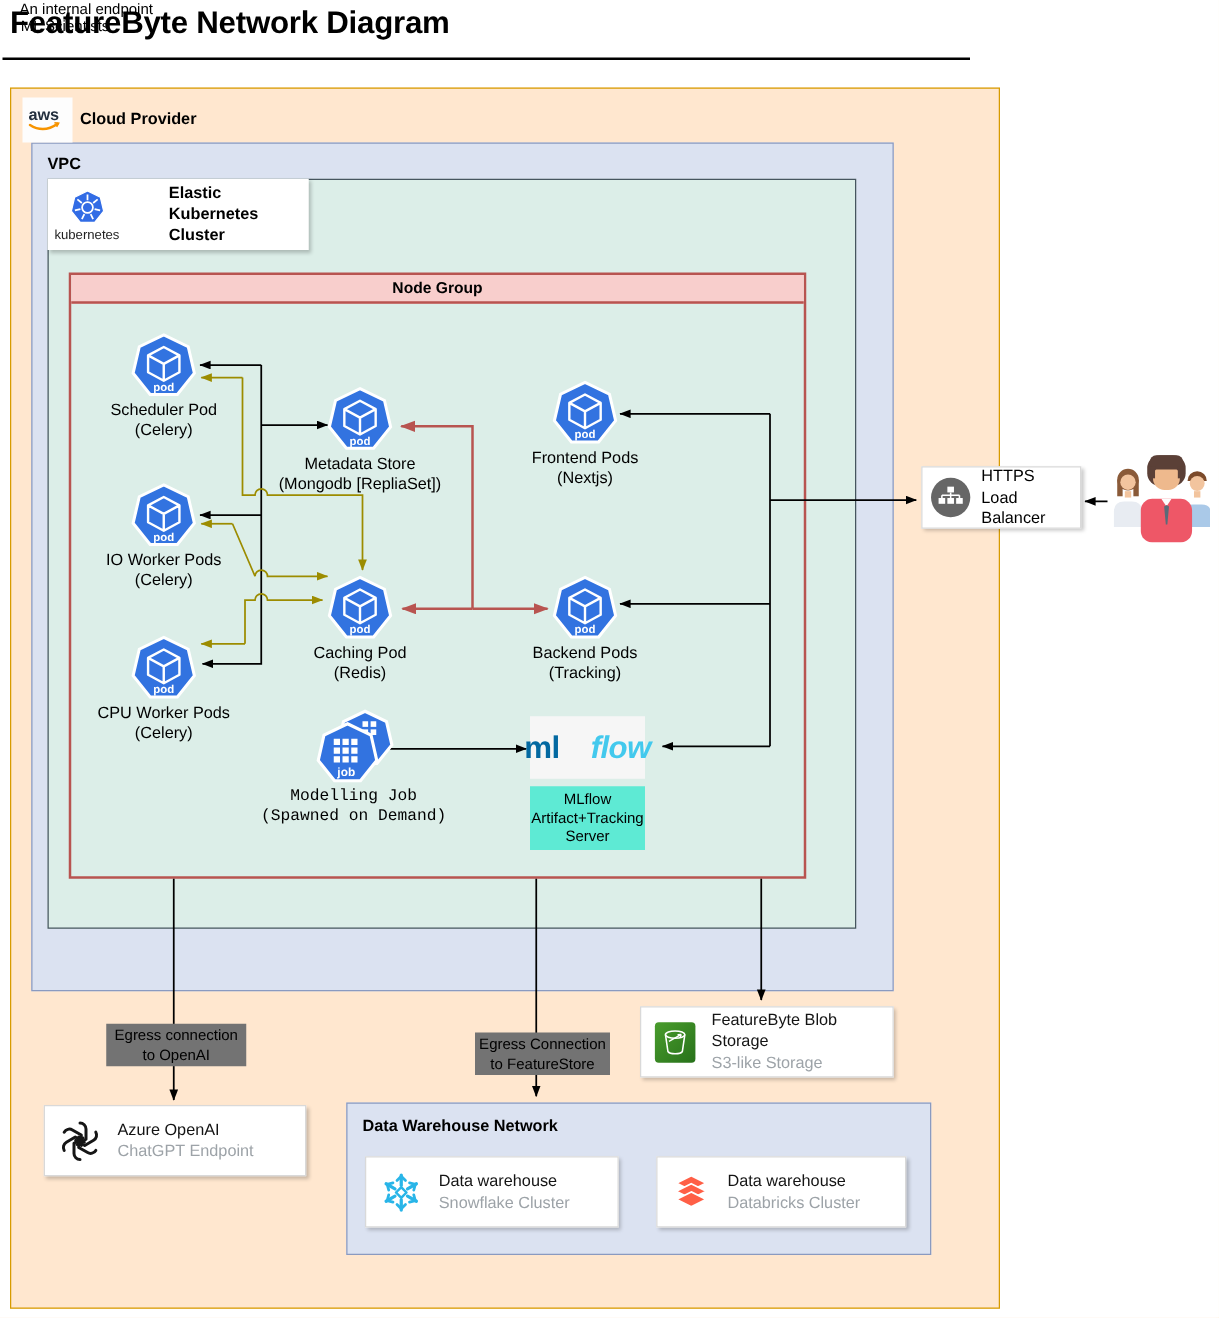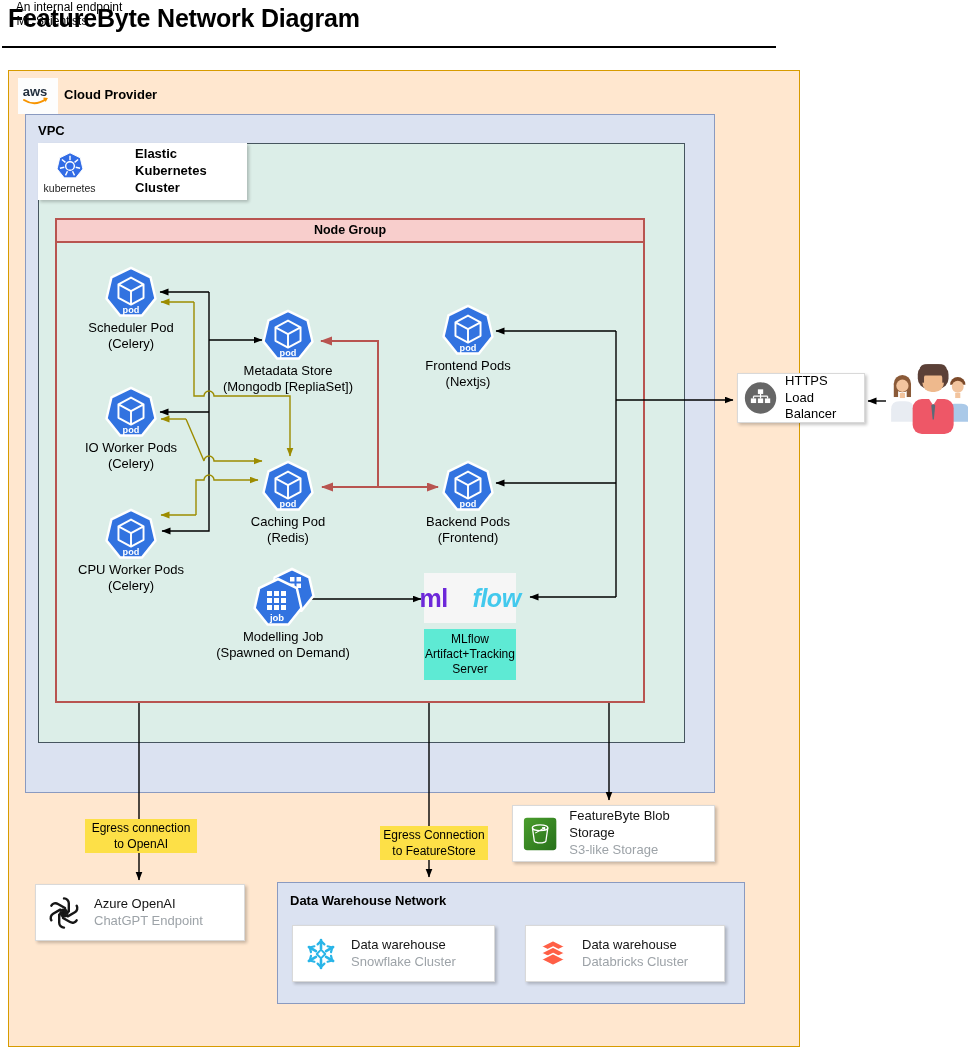--- a/index.html
+++ b/index.html
@@ -49,35 +49,35 @@
   
   .pod{position:absolute;width:54px;z-index:6;}
   .pod svg{display:block;}
   .pod-label{position:absolute;left:50%;top:54px;transform:translateX(-50%);width:200px;
              text-align:center;font-size:13px;line-height:1.25;}
   .podtxt{font:bold 9.5px "Liberation Sans",sans-serif;fill:#fff;text-anchor:middle;}
 
   
   .mlflow-logo{left:424px;top:573px;width:92px;height:50px;background:#f6f6f6;z-index:6;
                display:flex;align-items:center;justify-content:center;position:absolute;}
-  .ml-ml{font-size:25px;font-weight:bold;color:#6d28d9;letter-spacing:-0.5px;}
+  .ml-ml{font-size:25px;font-weight:bold;color:#0369a1;letter-spacing:-0.5px;}
   .ml-flow{font-size:25px;font-weight:bold;font-style:italic;color:#43c9ed;letter-spacing:-0.5px;padding-left:25px;}
   .mlflow-cap{left:424px;top:629px;width:92px;background:#5eead4;z-index:6;text-align:center;
               font-size:12px;line-height:1.25;padding:3px 0;position:absolute;}
 
   
   .lb-note{left:737px;top:351px;width:138px;text-align:center;font-size:12px;z-index:6;}
   .lb-box{left:737px;top:373px;width:128px;height:50px;gap:8px;padding:0 6px;}
   .lb-label{font-size:13px;line-height:1.3;}
 
   .people{left:886px;top:358px;z-index:6;position:absolute;}
   .people-label{left:876px;top:437px;width:104px;text-align:center;font-size:12px;z-index:6;}
 
   
-  .chip{position:absolute;background:#fde047;text-align:center;font-size:12px;line-height:1.35;
+  .chip{position:absolute;background:#737373;text-align:center;font-size:12px;line-height:1.35;
         z-index:6;padding:1px 2px;}
   .chip-openai{left:85px;top:819px;width:108px;}
   .chip-fs{left:380px;top:826px;width:104px;}
 </style>
 </head>
 <body>
 
 <div id="stage">
 
   <div class="abs page-title">FeatureByte Network Diagram</div>
@@ -228,21 +228,21 @@
   </div>
 
   <div class="pod" style="left:441px;top:460px;">
     <svg width="54" height="54" viewBox="-28 -28 56 56">
       <polygon points="0,-26 20.3,-16.2 25.4,5.8 11.3,23.4 -11.3,23.4 -25.4,5.8 -20.3,-16.2" fill="#3273e0" stroke="#fff" stroke-width="2.5"></polygon>
       <path d="M0,-16 L13,-9 L13,5 L0,12 L-13,5 L-13,-9 Z M-13,-9 L0,-2 L13,-9 M0,-2 L0,12" stroke="#fff" stroke-width="2" fill="none" stroke-linejoin="round"></path>
       <text x="0" y="20.5" class="podtxt">pod</text>
     </svg>
     <div class="pod-label">
       <div>Backend Pods</div>
-        <div>(Frontend)</div>
+        <div>(Tracking)</div>
     </div>
   </div>
 
   <div class="pod" style="left:104px;top:508px;">
     <svg width="54" height="54" viewBox="-28 -28 56 56">
       <polygon points="0,-26 20.3,-16.2 25.4,5.8 11.3,23.4 -11.3,23.4 -25.4,5.8 -20.3,-16.2" fill="#3273e0" stroke="#fff" stroke-width="2.5"></polygon>
       <path d="M0,-16 L13,-9 L13,5 L0,12 L-13,5 L-13,-9 Z M-13,-9 L0,-2 L13,-9 M0,-2 L0,12" stroke="#fff" stroke-width="2" fill="none" stroke-linejoin="round"></path>
       <text x="0" y="20.5" class="podtxt">pod</text>
     </svg>
     <div class="pod-label">
@@ -267,21 +267,21 @@
           <rect x="3" y="-12" width="5" height="5" fill="#fff"></rect>
         <rect x="-11" y="-5" width="5" height="5" fill="#fff"></rect>
           <rect x="-4" y="-5" width="5" height="5" fill="#fff"></rect>
           <rect x="3" y="-5" width="5" height="5" fill="#fff"></rect>
         <rect x="-11" y="2" width="5" height="5" fill="#fff"></rect>
           <rect x="-4" y="2" width="5" height="5" fill="#fff"></rect>
           <rect x="3" y="2" width="5" height="5" fill="#fff"></rect>
         <text x="-1" y="18" class="podtxt">job</text>
       </g>
     </svg>
-    <div class="pod-label" style="top:62px;width:210px;">
+    <div class="pod-label" style="top:62px;width:210px;font-family:Liberation Mono, monospace;">
       <div>Modelling Job</div>
         <div>(Spawned on Demand)</div>
     </div>
   </div>
 
   <div class="mlflow-logo">
     <span class="ml-ml">ml</span>
       <span class="ml-flow">flow</span>
   </div>
   <div class="mlflow-cap preline">MLflow

